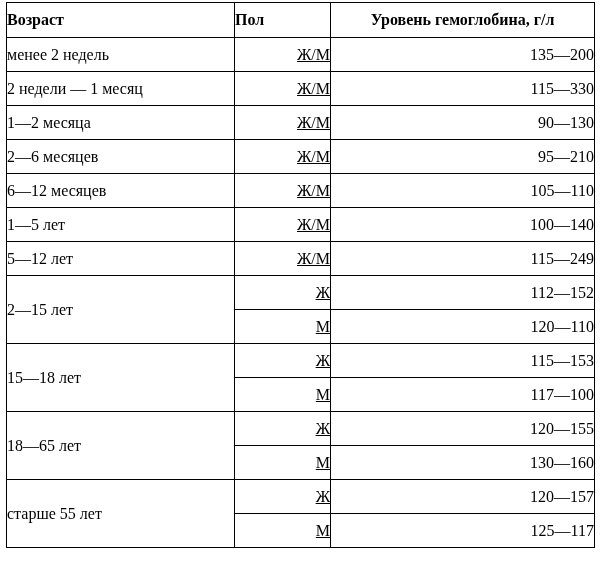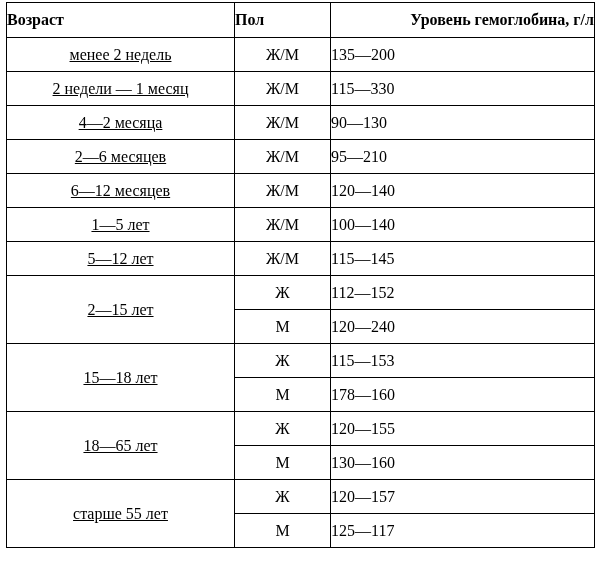--- a/index.html
+++ b/index.html
@@ -37,41 +37,41 @@
     line-height: 1.2;
     vertical-align: middle;
     padding: 0;
     height: 33px;
   }
   table.hb-table thead th {
     font-weight: bold;
     height: 34px;
   }
   .cell-age {
-    text-align: center;
+    text-align: left;
     padding-left: 8px;
+  }
+  .cell-sex {
+    text-align: right;
+    padding-left: 18px;
     text-decoration: underline;
   }
-  .cell-sex {
-    text-align: center;
-    padding-left: 18px;
-  }
   .cell-level {
-    text-align: left;
+    text-align: right;
   }
   .head-age {
     text-align: left;
     padding-left: 8px;
   }
   .head-sex {
     text-align: left;
     padding-left: 18px;
   }
   .head-level {
-    text-align: right;
+    text-align: center;
     padding-left: 14px;
   }
   
   td.age-span {
     vertical-align: top;
     padding-top: 7px;
   }
   td.no-top-border { border-top: none; }
   td.no-bottom-border { border-bottom: none; }
 </style>
@@ -97,61 +97,61 @@
           <td class="cell-age" rowspan="1">менее 2 недель</td>
           <td class="cell-sex">Ж/М</td>
           <td class="cell-level">135—200</td>
         </tr>
         <tr>
           <td class="cell-age" rowspan="1">2 недели — 1 месяц</td>
           <td class="cell-sex">Ж/М</td>
           <td class="cell-level">115—330</td>
         </tr>
         <tr>
-          <td class="cell-age" rowspan="1">4—2 месяца</td>
+          <td class="cell-age" rowspan="1">1—2 месяца</td>
           <td class="cell-sex">Ж/М</td>
           <td class="cell-level">90—130</td>
         </tr>
         <tr>
           <td class="cell-age" rowspan="1">2—6 месяцев</td>
           <td class="cell-sex">Ж/М</td>
           <td class="cell-level">95—210</td>
         </tr>
         <tr>
           <td class="cell-age" rowspan="1">6—12 месяцев</td>
           <td class="cell-sex">Ж/М</td>
-          <td class="cell-level">120—140</td>
+          <td class="cell-level">105—110</td>
         </tr>
         <tr>
           <td class="cell-age" rowspan="1">1—5 лет</td>
           <td class="cell-sex">Ж/М</td>
           <td class="cell-level">100—140</td>
         </tr>
         <tr>
           <td class="cell-age" rowspan="1">5—12 лет</td>
           <td class="cell-sex">Ж/М</td>
-          <td class="cell-level">115—145</td>
+          <td class="cell-level">115—249</td>
         </tr>
         <tr>
           <td class="cell-age age-span" rowspan="2">2—15 лет</td>
           <td class="cell-sex no-bottom-border">Ж</td>
           <td class="cell-level no-bottom-border">112—152</td>
         </tr>
         <tr>
           <td class="cell-sex no-top-border">М</td>
-          <td class="cell-level no-top-border">120—240</td>
+          <td class="cell-level no-top-border">120—110</td>
         </tr>
         <tr>
           <td class="cell-age age-span" rowspan="2">15—18 лет</td>
           <td class="cell-sex no-bottom-border">Ж</td>
           <td class="cell-level no-bottom-border">115—153</td>
         </tr>
         <tr>
           <td class="cell-sex no-top-border">М</td>
-          <td class="cell-level no-top-border">178—160</td>
+          <td class="cell-level no-top-border">117—100</td>
         </tr>
         <tr>
           <td class="cell-age age-span" rowspan="2">18—65 лет</td>
           <td class="cell-sex no-bottom-border">Ж</td>
           <td class="cell-level no-bottom-border">120—155</td>
         </tr>
         <tr>
           <td class="cell-sex no-top-border">М</td>
           <td class="cell-level no-top-border">130—160</td>
         </tr>

